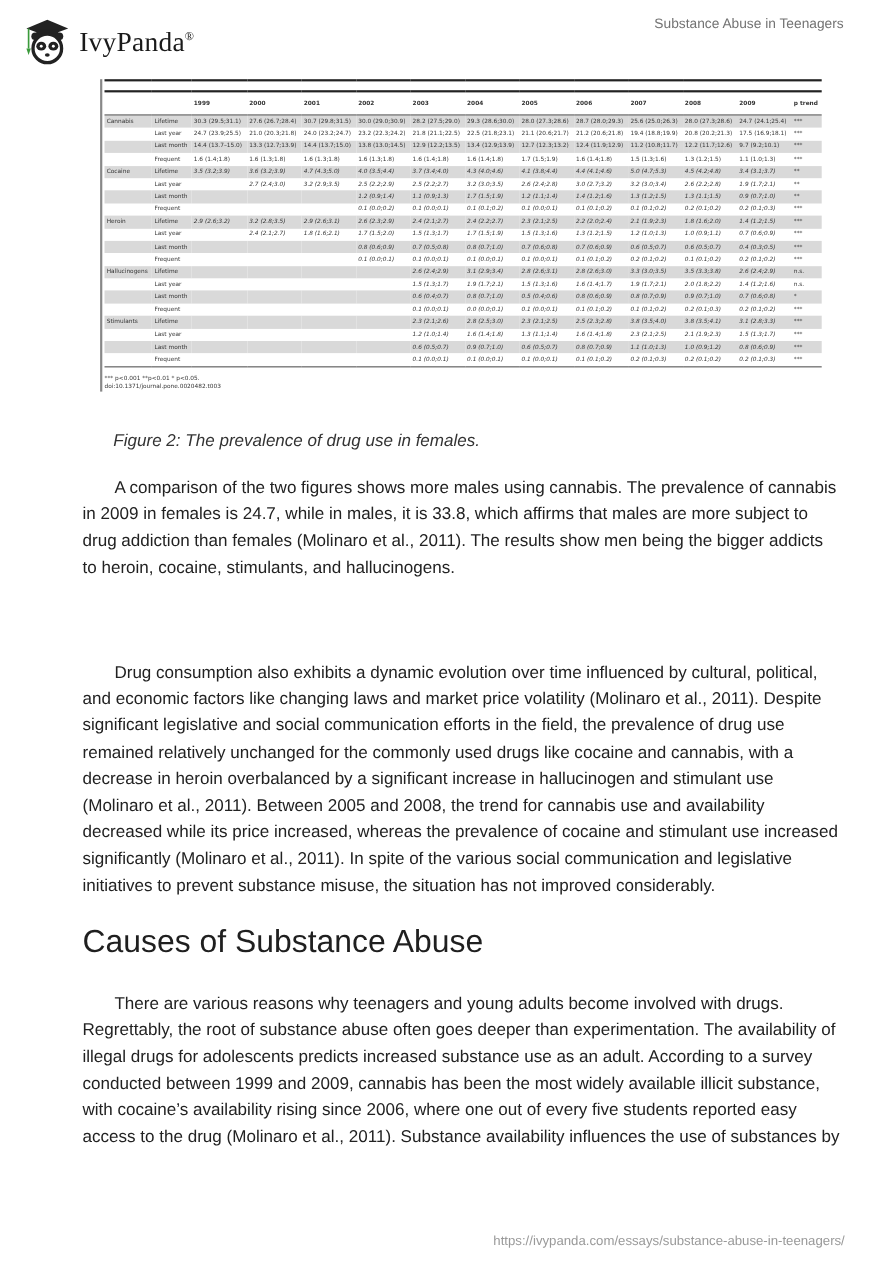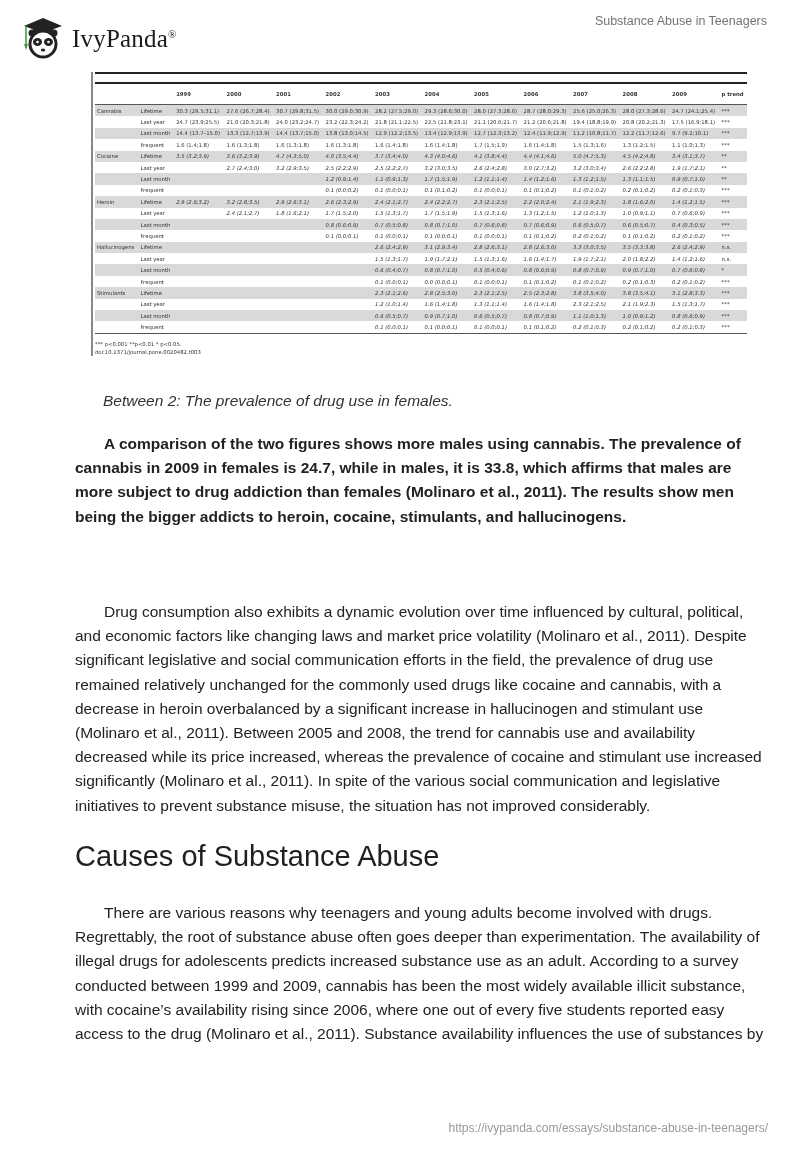--- a/index.html
+++ b/index.html
@@ -393,22 +393,22 @@
           <td>***</td>
         </tr>
       </tbody>
   </table>
   <div class="table-note">
     <div>*** p&lt;0.001 **p&lt;0.01 * p&lt;0.05.</div>
     <div>doi:10.1371/journal.pone.0020482.t003</div>
   </div>
 </div>
 
-<div class="caption">Between 2: The prevalence of drug use in females.</div>
-
-<p class="para" style="top:432px;font-weight:bold;">A comparison of the two figures shows more males using cannabis. The prevalence of cannabis in 2009 in females is 24.7, while in males, it is 33.8, which affirms that males are more subject to drug addiction than females (Molinaro et al., 2011). The results show men being the bigger addicts to heroin, cocaine, stimulants, and hallucinogens.</p>
+<div class="caption">Figure 2: The prevalence of drug use in females.</div>
+
+<p class="para" style="top:432px;">A comparison of the two figures shows more males using cannabis. The prevalence of cannabis in 2009 in females is 24.7, while in males, it is 33.8, which affirms that males are more subject to drug addiction than females (Molinaro et al., 2011). The results show men being the bigger addicts to heroin, cocaine, stimulants, and hallucinogens.</p>
 <p class="para" style="top:600px;">Drug consumption also exhibits a dynamic evolution over time influenced by cultural, political, and economic factors like changing laws and market price volatility (Molinaro et al., 2011). Despite significant legislative and social communication efforts in the field, the prevalence of drug use remained relatively unchanged for the commonly used drugs like cocaine and cannabis, with a decrease in heroin overbalanced by a significant increase in hallucinogen and stimulant use (Molinaro et al., 2011). Between 2005 and 2008, the trend for cannabis use and availability decreased while its price increased, whereas the prevalence of cocaine and stimulant use increased significantly (Molinaro et al., 2011). In spite of the various social communication and legislative initiatives to prevent substance misuse, the situation has not improved considerably.</p>
 
 <h2 class="h2">Causes of Substance Abuse</h2>
 
 <p class="para" style="top:901px;">There are various reasons why teenagers and young adults become involved with drugs. Regrettably, the root of substance abuse often goes deeper than experimentation. The availability of illegal drugs for adolescents predicts increased substance use as an adult. According to a survey conducted between 1999 and 2009, cannabis has been the most widely available illicit substance, with cocaine’s availability rising since 2006, where one out of every five students reported easy access to the drug (Molinaro et al., 2011). Substance availability influences the use of substances by</p>
 
 <div class="footer-url">https://ivypanda.com/essays/substance-abuse-in-teenagers/</div>
 
 </body></html>

